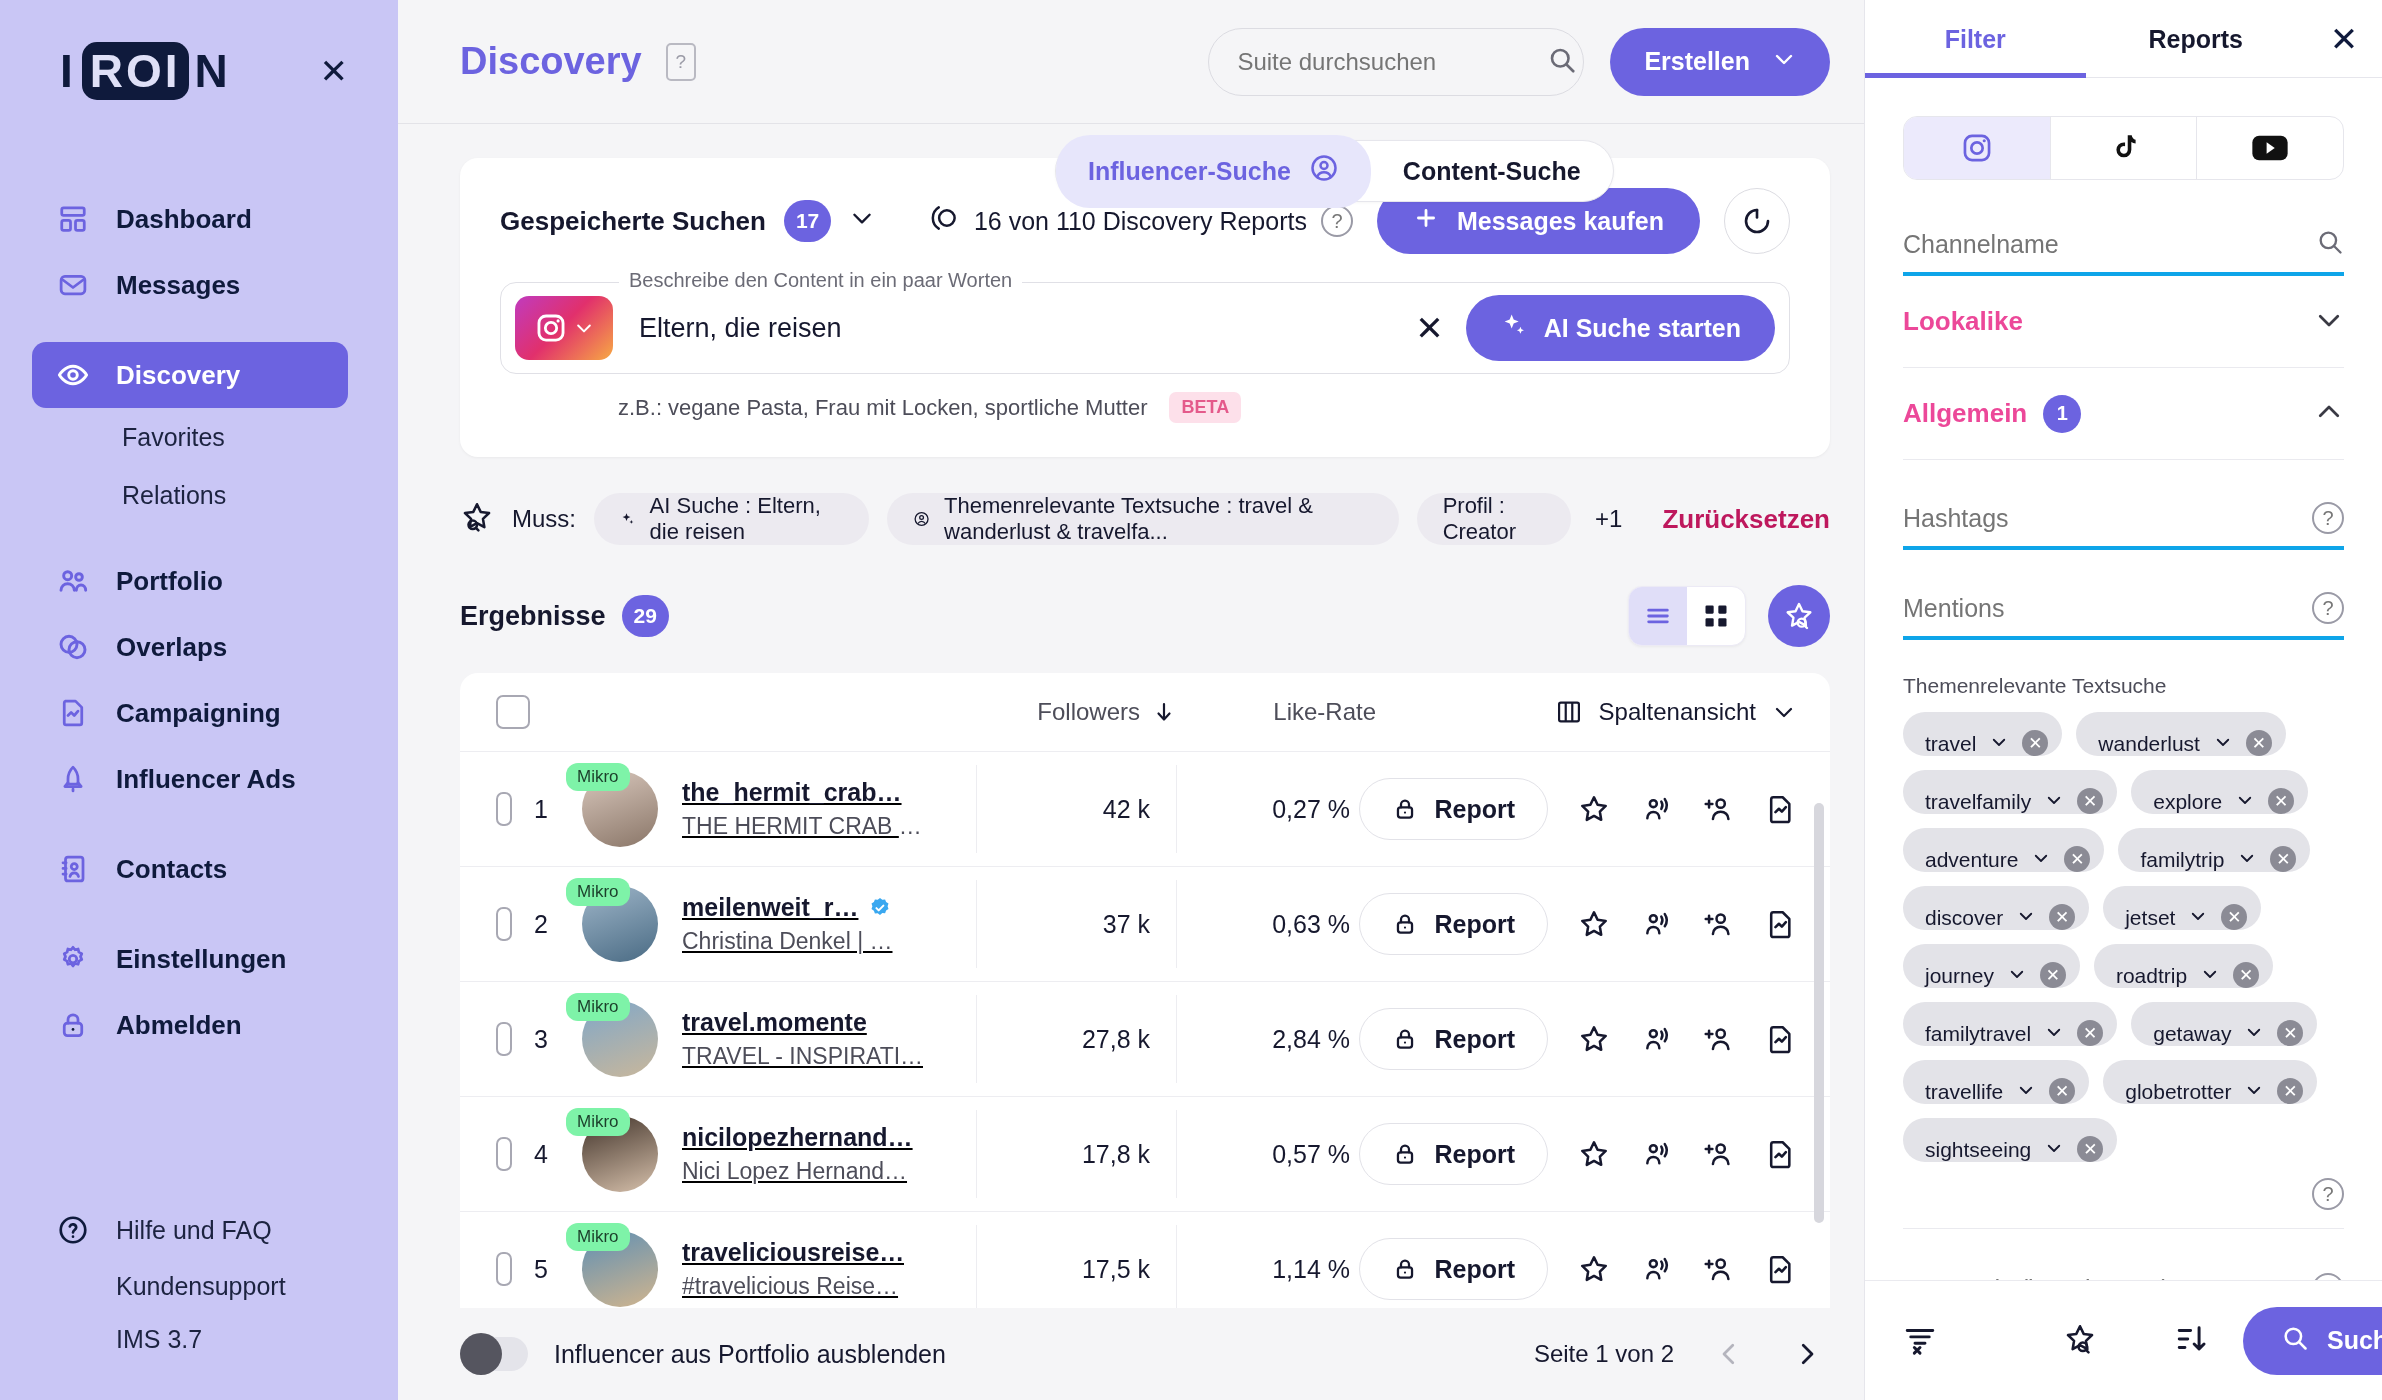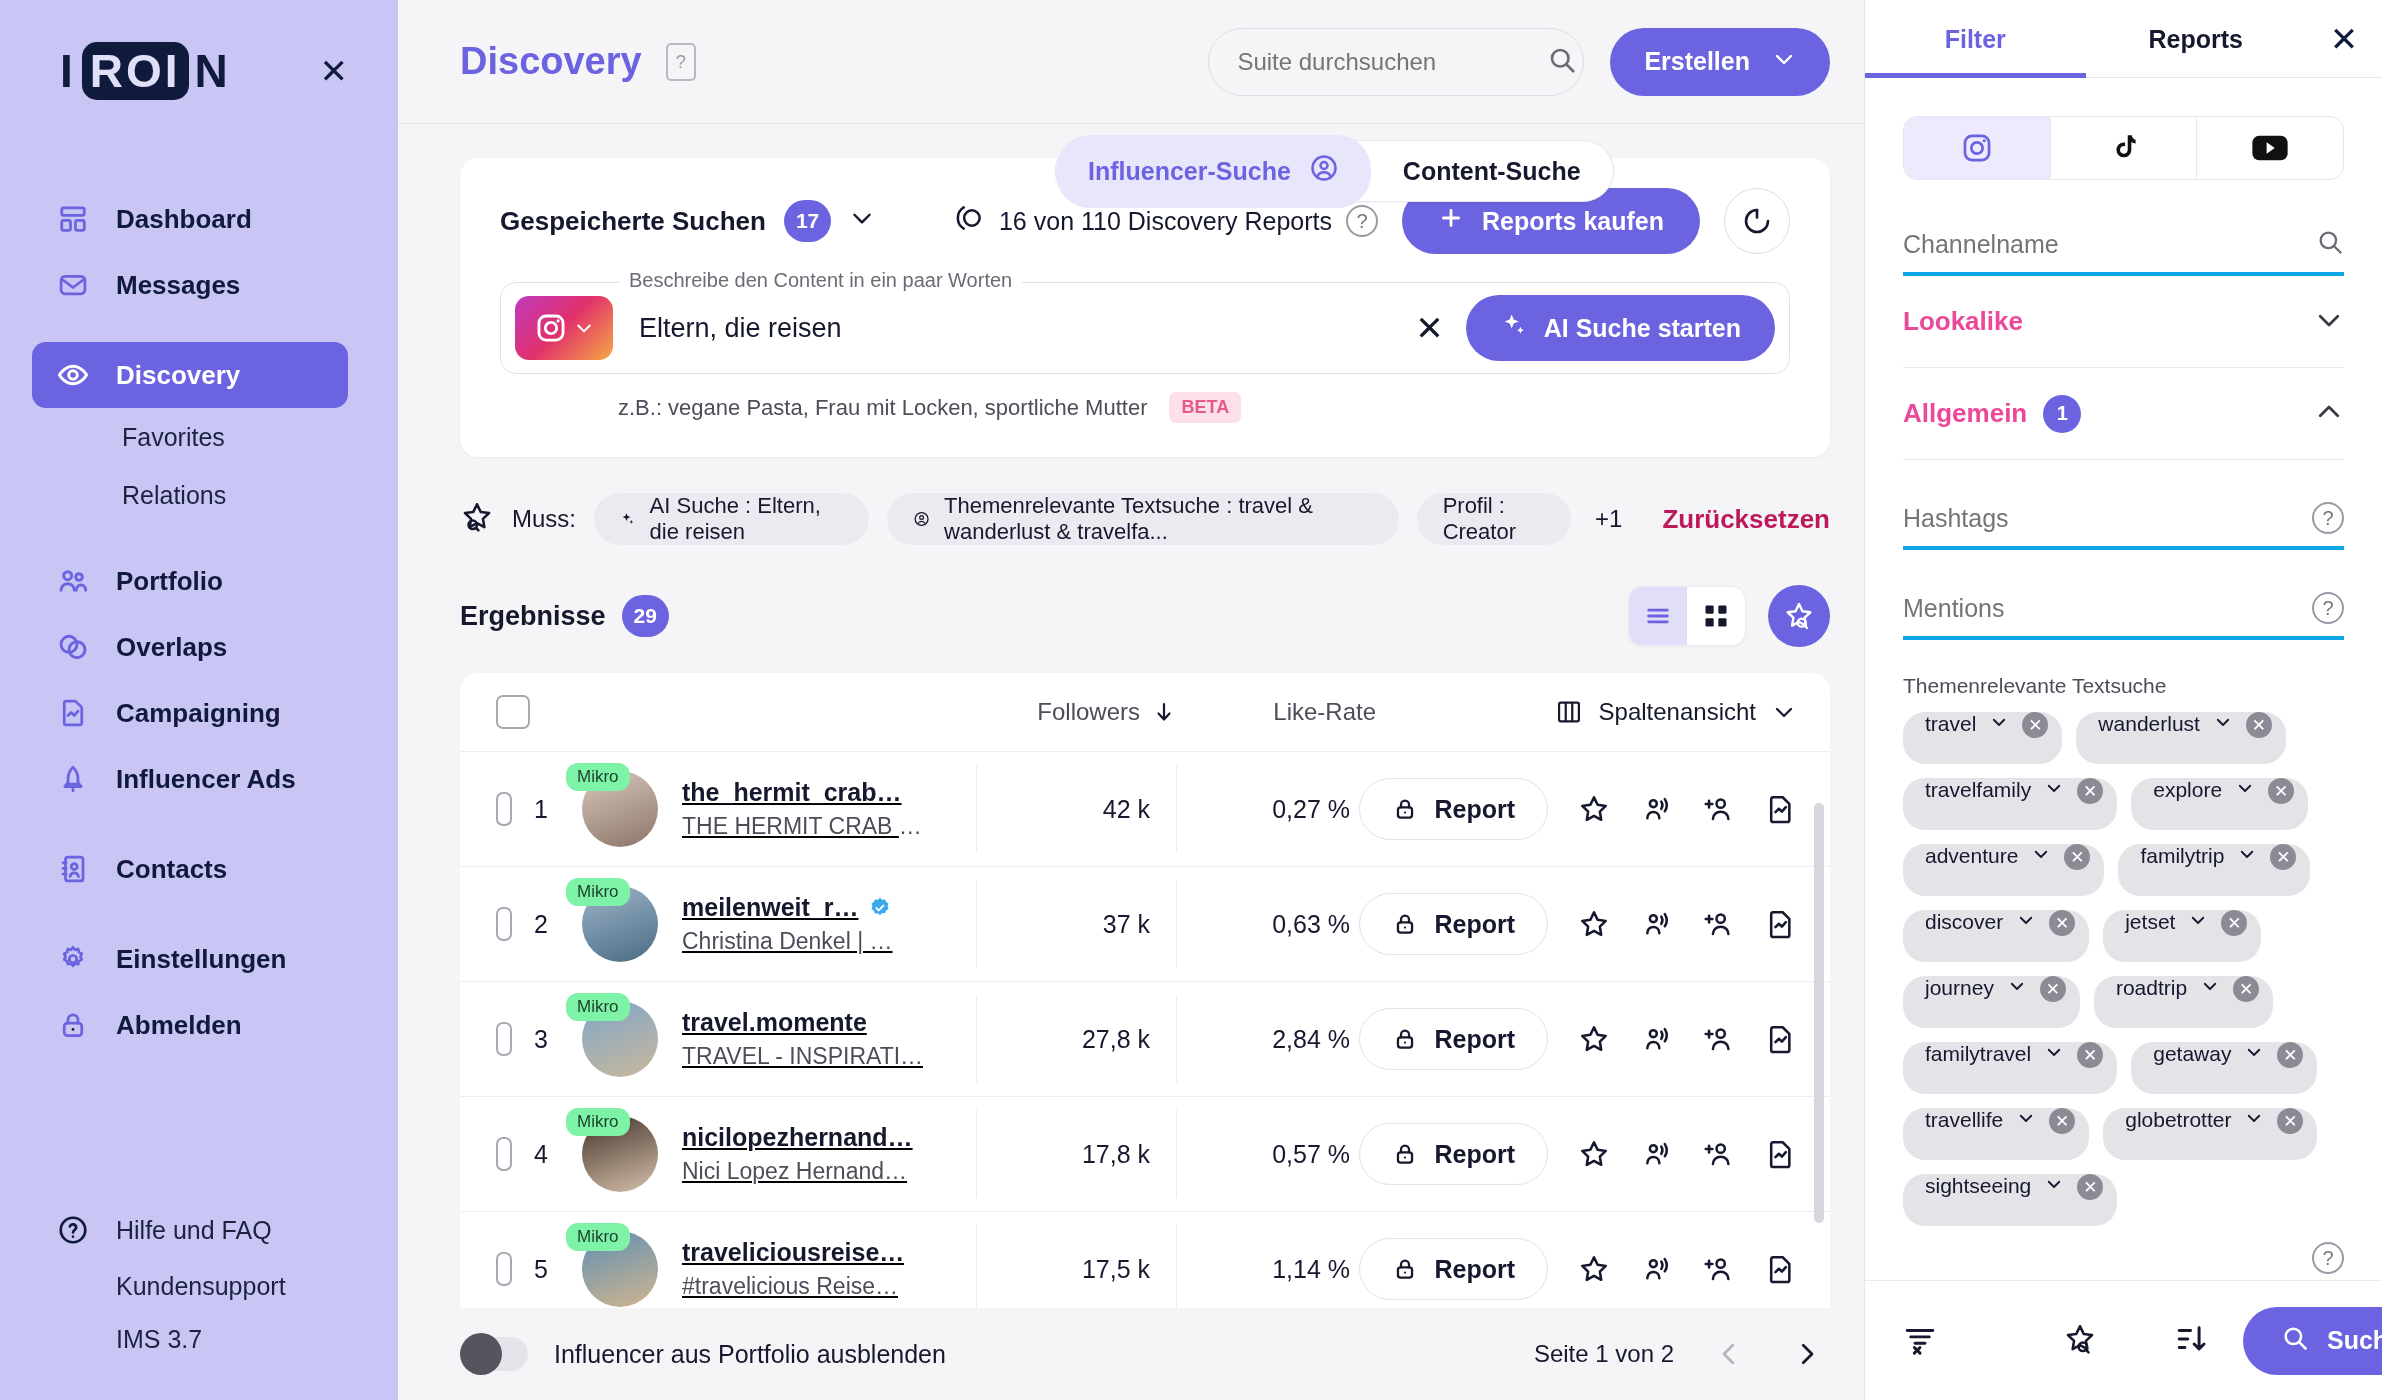--- a/index.html
+++ b/index.html
@@ -150,21 +150,21 @@
   .net-tab { flex: 1; height: 62px; display: flex; align-items: center; justify-content: center; cursor: pointer; border-right: 1px solid #e6e6ec; }
   .net-tab:last-child { border-right: 0; }
   .net-tab.active { background: #eceafc; }
   .r-input { margin-top: 48px; display: flex; align-items: center; border-bottom: 4px solid #0ea5e9; padding-bottom: 12px; }
   .r-input input { flex: 1; border: 0; outline: 0; font-size: 25px; color: #6b6b76; font-family: inherit; background: transparent; }
   .acc { display: flex; align-items: center; height: 92px; border-bottom: 1px solid #eaeaef; cursor: pointer; }
   .acc-title { font-size: 26px; font-weight: 700; color: #ec4899; }
   .acc .chev { margin-left: auto; color: #3a3a44; }
   .sec-label { margin-top: 34px; font-size: 21px; color: #4d4d59; }
   .tags { display: flex; flex-wrap: wrap; gap: 14px 14px; margin-top: 14px; }
-  .tag { display: flex; align-items: flex-start; gap: 14px; background: #e3e3e8; border-radius: 22px; height: 52px; padding: 0 14px 0 22px; font-size: 21px; color: #16182e; cursor: pointer; }
+  .tag { display: flex; align-items: flex-end; gap: 14px; background: #e3e3e8; border-radius: 22px; height: 44px; padding: 0 14px 0 22px; font-size: 21px; color: #16182e; cursor: pointer; }
   .tag .xc { width: 26px; height: 26px; border-radius: 50%; background: #8b8b95; color: #fff; display: inline-flex; align-items: center; justify-content: center; font-size: 17px; }
   .r-help { display: flex; justify-content: flex-end; margin-top: 16px; }
   .divider { border-top: 1px solid #eaeaef; margin-top: 18px; }
   .rfooter { height: 120px; border-top: 1px solid #eaeaef; display: flex; align-items: center; padding: 0 38px; gap: 34px; }
   .btn-suchen { margin-left: auto; height: 68px; background: #6c63e0; color: #fff; border: 0; border-radius: 34px; display: flex; align-items: center; gap: 18px; padding: 0 38px; font-size: 25px; font-weight: 700; cursor: pointer; font-family: inherit; }
 </style>
 </head>
 <body>
 
 <div class="app">
@@ -381,21 +381,21 @@
               </span>
               <span>16 von 110 Discovery Reports</span>
               <span class="circ-help">?</span>
             </div>
             <button class="btn-buy">
               <span>
                 <svg width="26" height="26" viewBox="0 0 24 24" fill="none" stroke="#fff" stroke-width="2.6" stroke-linecap="round">
                     <path d="M12 5v14M5 12h14"></path>
                   </svg>
               </span>
-              <span>Reports kaufen</span>
+              <span>Messages kaufen</span>
             </button>
             <div class="refresh-btn">
               <svg width="30" height="30" viewBox="0 0 24 24" fill="none" stroke="#16182e" stroke-width="2.1" stroke-linecap="round">
                   <path d="M12 3.2a8.8 8.8 0 1 0 8.8 8.8"></path>
                   <path d="M12 3.2v6"></path>
                 </svg>
             </div>
           </div>
         </div>
 

